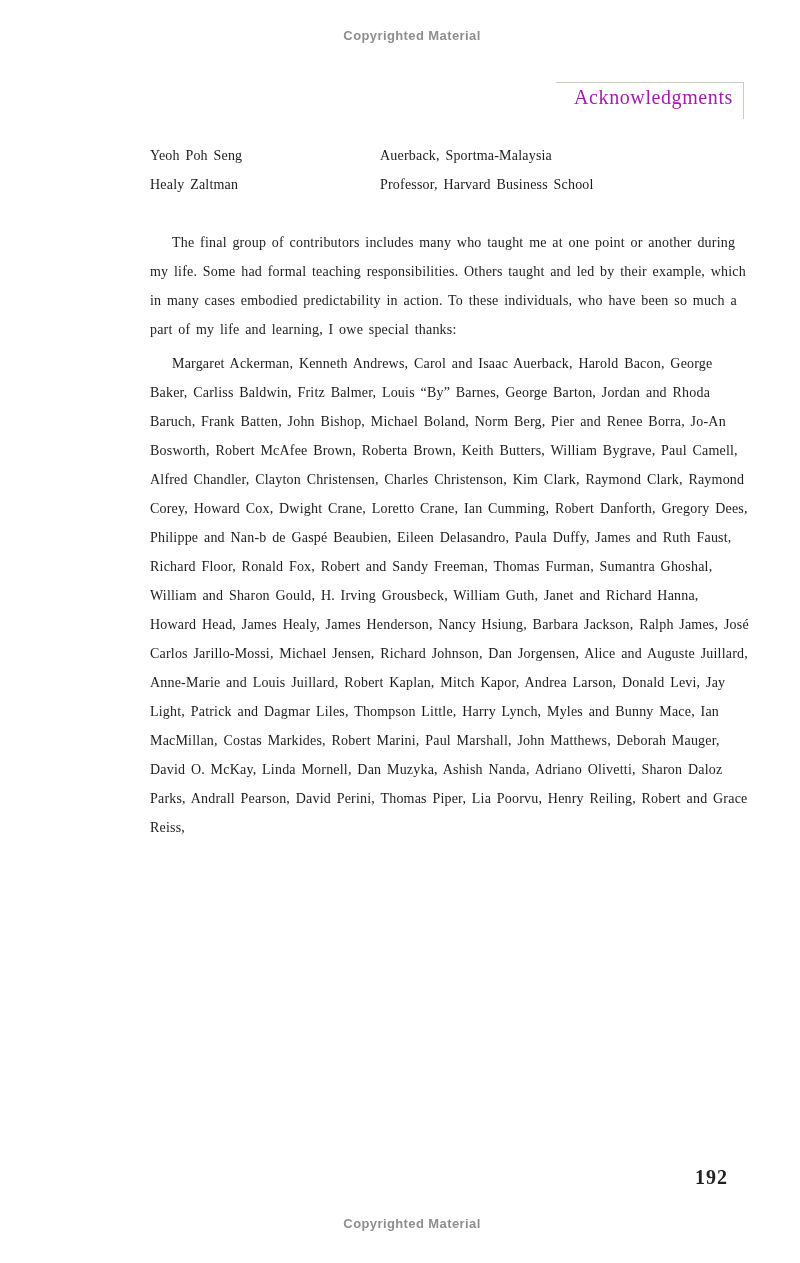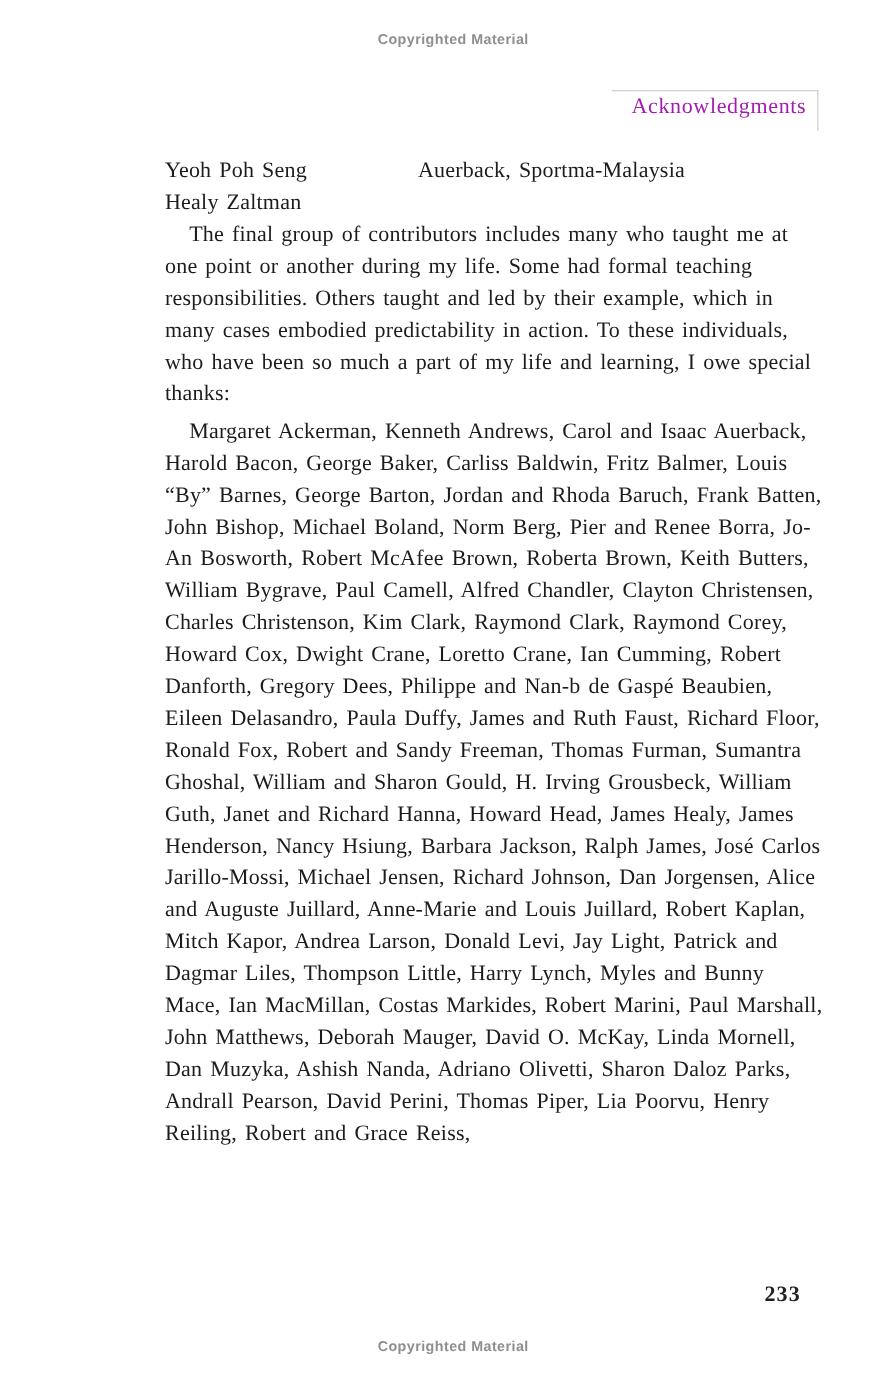--- a/index.html
+++ b/index.html
@@ -34,30 +34,30 @@
     padding: 3px 10px 10px 18px;
     color: #a21caf;
     font-size: 20px;
     letter-spacing: 0.6px;
   }
 
   .content {
     position: absolute;
     left: 150px; top: 141px;
     width: 600px;
-    font-size: 20px;
+    font-size: 14px;
     line-height: 29px;
     word-spacing: 2px;
     letter-spacing: 0.2px;
   }
   .contrib-row { display: flex; }
   .contrib-name { flex: 0 0 230px; width: 230px; }
   .contrib-title { flex: 1 1 auto; }
 
-  .paras { }
+  .paras { margin-top: 29px; }
   .body-para { text-indent: 22px; text-align: left; }
   .body-para + .body-para { margin-top: 5px; font-family: Liberation Serif, serif; }
 
   .page-number {
     position: absolute;
     top: 1166px; right: 72px;
     font-size: 20px;
     font-weight: bold;
     color: #222222;
     letter-spacing: 1px;
@@ -74,25 +74,26 @@
 
 <div class="content">
 
   <div class="contrib-list">
     <div class="contrib-row">
       <span class="contrib-name">Yeoh Poh Seng</span>
       <span class="contrib-title">Auerback, Sportma-Malaysia</span>
     </div>
     <div class="contrib-row">
       <span class="contrib-name">Healy Zaltman</span>
+      <span class="contrib-title">Professor, Harvard Business School</span>
     </div>
   </div>
 
   <div class="paras">
     <p class="body-para">The final group of contributors includes many who taught me at one point or another during my life. Some had formal teaching responsibilities. Others taught and led by their example, which in many cases embodied predictability in action. To these individuals, who have been so much a part of my life and learning, I owe special thanks:</p>
     <p class="body-para">Margaret Ackerman, Kenneth Andrews, Carol and Isaac Auerback, Harold Bacon, George Baker, Carliss Baldwin, Fritz Balmer, Louis “By” Barnes, George Barton, Jordan and Rhoda Baruch, Frank Batten, John Bishop, Michael Boland, Norm Berg, Pier and Renee Borra, Jo-An Bosworth, Robert McAfee Brown, Roberta Brown, Keith Butters, William Bygrave, Paul Camell, Alfred Chandler, Clayton Christensen, Charles Christenson, Kim Clark, Raymond Clark, Raymond Corey, Howard Cox, Dwight Crane, Loretto Crane, Ian Cumming, Robert Danforth, Gregory Dees, Philippe and Nan-b de Gaspé Beaubien, Eileen Delasandro, Paula Duffy, James and Ruth Faust, Richard Floor, Ronald Fox, Robert and Sandy Freeman, Thomas Furman, Sumantra Ghoshal, William and Sharon Gould, H. Irving Grousbeck, William Guth, Janet and Richard Hanna, Howard Head, James Healy, James Henderson, Nancy Hsiung, Barbara Jackson, Ralph James, José Carlos Jarillo-Mossi, Michael Jensen, Richard Johnson, Dan Jorgensen, Alice and Auguste Juillard, Anne-Marie and Louis Juillard, Robert Kaplan, Mitch Kapor, Andrea Larson, Donald Levi, Jay Light, Patrick and Dagmar Liles, Thompson Little, Harry Lynch, Myles and Bunny Mace, Ian MacMillan, Costas Markides, Robert Marini, Paul Marshall, John Matthews, Deborah Mauger, David O. McKay, Linda Mornell, Dan Muzyka, Ashish Nanda, Adriano Olivetti, Sharon Daloz Parks, Andrall Pearson, David Perini, Thomas Piper, Lia Poorvu, Henry Reiling, Robert and Grace Reiss,</p>
   </div>
 
 </div>
 
-<div class="page-number">233</div>
+<div class="page-number">192</div>
 
 <div class="notice notice-bottom">Copyrighted Material</div>
 
 </body></html>

